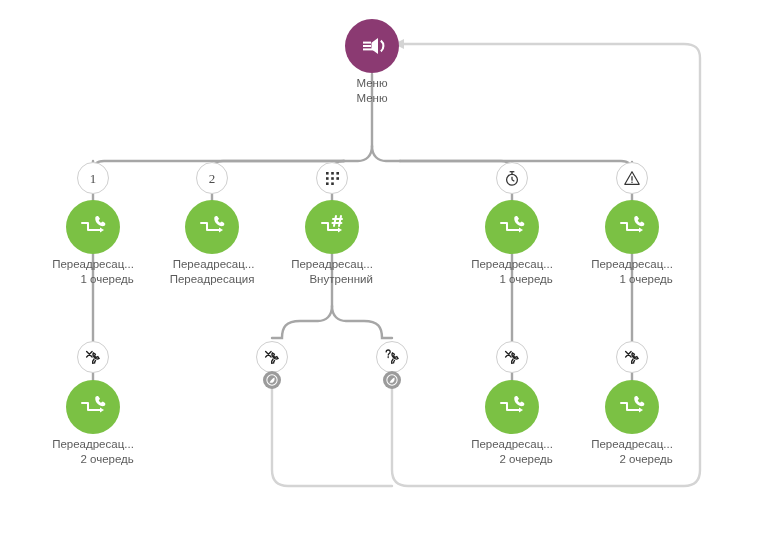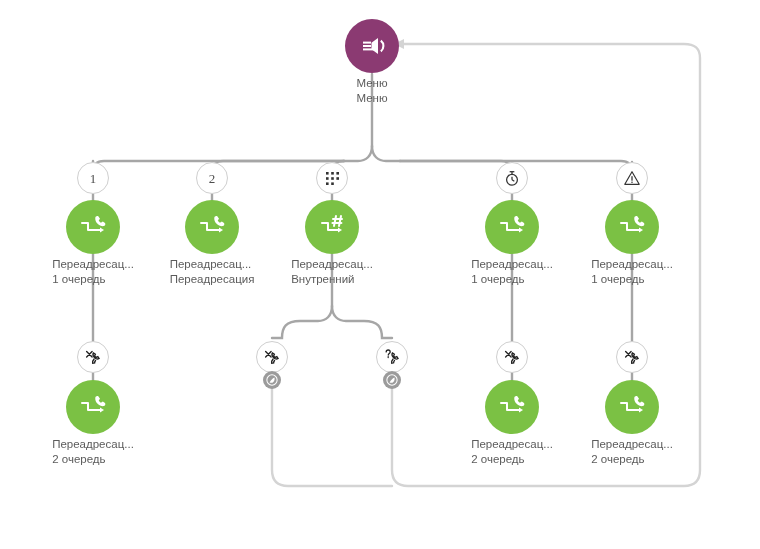--- a/index.html
+++ b/index.html
@@ -31,21 +31,21 @@
     font-family:"Liberation Serif","DejaVu Serif",serif;
   }
   .badge{
     width:18px;height:18px;border-radius:50%;
     background:#9b9b9b;
     display:flex;align-items:center;justify-content:center;
     position:absolute;left:50%;top:50%;transform:translate(-50%,-50%);
   }
   .label{
     position:absolute;left:50%;transform:translateX(-50%);
-    text-align:left;white-space:nowrap;
+    text-align:right;white-space:nowrap;
     font-size:11.5px;color:#5b5b5b;line-height:15px;
   }
   .label .l2{display:block;}
 </style>
 </head>
 <body>
 
 <div id="canvas">
 
   <svg class="wires" viewBox="0 0 760 549">

